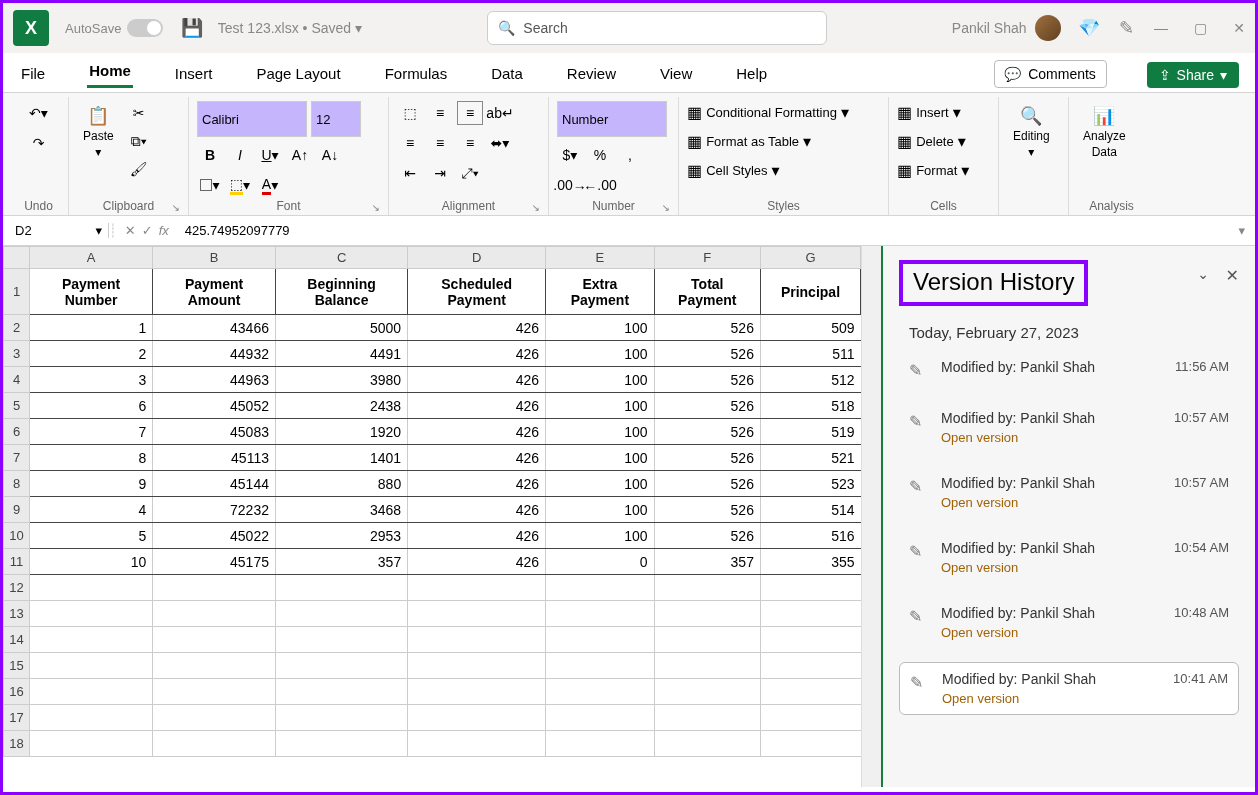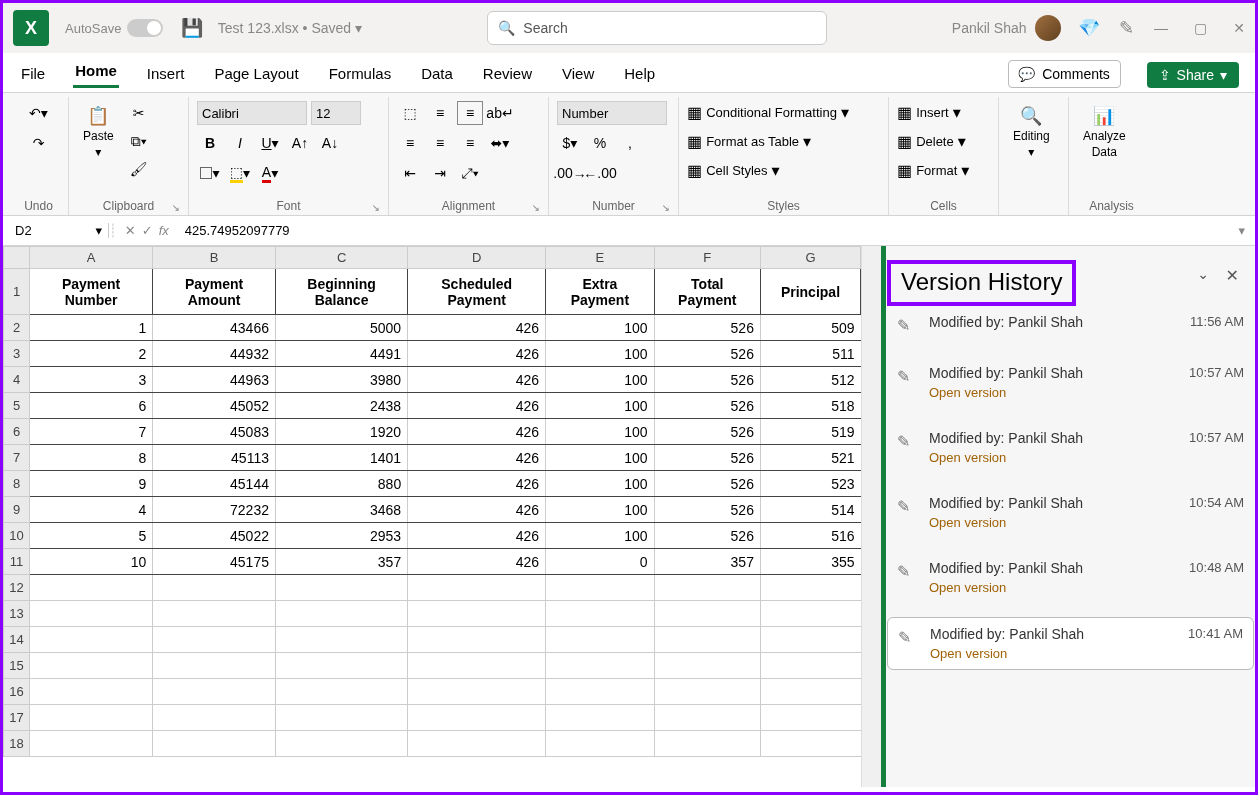--- a/index.html
+++ b/index.html
@@ -12,39 +12,39 @@
 .toggle { width: 36px; height: 18px; background: #ccc; border-radius: 9px; position: relative; }
 .toggle::after { content: ""; width: 14px; height: 14px; background: #fff; border-radius: 50%; position: absolute; top: 2px; right: 2px; }
 .titlebar .save-icn { margin-left: 18px; font-size: 18px; }
 .titlebar .fname { margin-left: 14px; font-size: 14px; }
 .searchbox { margin-left: auto; margin-right: auto; width: 340px; height: 34px; background: #fff; border: 1px solid #ccc; border-radius: 6px; display: flex; align-items: center; padding: 0 10px; color: #555; font-size: 14px; gap: 8px; }
 .titlebar .user { display: flex; align-items: center; gap: 8px; font-size: 14px; color: #888; }
 .avatar { width: 26px; height: 26px; border-radius: 50%; background: linear-gradient(135deg,#a07040,#604020); }
 .win-btns { display: flex; gap: 26px; margin-left: 20px; font-size: 14px; color: #888; }
 
 
-.menurow { height: 40px; display: flex; align-items: flex-end; padding: 0 16px 4px; border-bottom: 1px solid #d4d4d4; gap: 26px; font-size: 15px; }
+.menurow { height: 40px; display: flex; align-items: flex-end; padding: 0 16px 4px; border-bottom: 1px solid #d4d4d4; gap: 40px; font-size: 15px; }
 .menurow .tab { padding: 6px 2px; cursor: pointer; }
 .menurow .tab.active { font-weight: 600; border-bottom: 3px solid #107c41; }
 .menurow .spacer { flex: 1; }
 .comments-btn { border: 1px solid #bbb; border-radius: 4px; padding: 5px 10px; font-size: 14px; display: flex; align-items: center; gap: 6px; }
 .share-btn { background: #107c41; color: #fff; border-radius: 4px; padding: 5px 12px; font-size: 14px; display: flex; align-items: center; gap: 6px; }
 
 
 .ribbon { height: 123px; background: #f7f7f7; border-bottom: 1px solid #d4d4d4; display: flex; padding: 4px 6px 0; }
 .rgroup { border-right: 1px solid #dcdcdc; padding: 0 8px; display: flex; flex-direction: column; }
 .rgroup .controls { flex: 1; display: flex; align-items: flex-start; gap: 6px; padding-top: 4px; }
 .rgroup .glabel { text-align: center; font-size: 12px; color: #666; padding: 2px 0; position: relative; }
 .dlg-launch { position: absolute; right: 0; bottom: 2px; font-size: 10px; color: #888; }
 .vbtn { display: flex; flex-direction: column; align-items: center; gap: 2px; font-size: 12px; padding: 4px 6px; }
 .ic { font-size: 18px; }
 .col { display: flex; flex-direction: column; gap: 4px; }
 .row { display: flex; gap: 4px; align-items: center; }
 .sbtn { width: 26px; height: 24px; display: flex; align-items: center; justify-content: center; font-size: 14px; border: 1px solid transparent; }
-.sel { height: 24px; border: 1px solid #ccc; background: #e5e5e5; font-size: 13px; padding: 0 4px; }
+.sel { height: 36px; border: 1px solid #ccc; background: #c4b5fd; font-size: 13px; padding: 0 4px; }
 .rlbl { font-size: 13px; }
 
 
 .fbar { height: 30px; display: flex; align-items: center; border-bottom: 1px solid #d4d4d4; font-size: 13px; }
 .namebox { width: 100px; border-right: 1px solid #ccc; padding: 0 6px; display: flex; align-items: center; justify-content: space-between; margin-left: 6px; }
 .fbar .fbtns { display: flex; gap: 6px; padding: 0 8px; color: #888; }
 .fbar .fval { padding-left: 8px; }
 
 
 .sheet-wrap { display: flex; height: 541px; }
@@ -54,21 +54,21 @@
 .sheet th.rowh { background: #eaeaea; border: 1px solid #ccc; font-weight: normal; width: 26px; font-size: 13px; color: #444; }
 .sheet td { border: 1px solid #ccc; height: 26px; padding: 2px 6px; text-align: right; }
 .sheet tr.hdr td { font-weight: 700; text-align: center; height: 46px; vertical-align: middle; margin-left: 17px; }
 .sheet .corner { background: #eaeaea; border: 1px solid #ccc; }
 .sheet td.d { border-bottom: 1px solid #444; border-top: 1px solid #444;}
 .sheet tr.hdr td { border:1px solid #444; }
 .sheet td.last { border-right:none; }
 .scrollbar-v { width: 20px; background: #f0f0f0; border-left: 1px solid #ddd; }
 
 
-.vhpane { flex: 1; background: #f6f6f6; border-left: 5px solid #15803d; padding: 14px 1px; overflow-y: auto; position:relative; }
+.vhpane { flex: 1; background: #f6f6f6; border-left: 2px solid #15803d; padding: 14px 16px; overflow-y: auto; position:relative; }
 .vhpane-hdr { display:flex; align-items:center; }
 .vh-title-box { border: 4px solid #8b00ff; padding: 4px 10px 6px; display:inline-block; }
 .vh-title { font-size: 24px; font-weight: 400; }
 .vh-close { position:absolute; right:16px; top:20px; font-size:16px; color:#555;}
 .vh-toggle { position:absolute; right:46px; top:20px; font-size:14px; color:#555;}
 .vh-date { font-size: 15px; color: #333; margin: 18px 0 10px 10px; }
 .vh-item { display: flex; padding: 8px 10px; border-radius: 6px; gap: 12px; align-items: flex-start; margin-bottom: 14px; }
 .vh-item.selected { background: #fff; border: 1px solid #bbb; }
 .vh-pencil { font-size: 16px; color: #777; width: 20px; margin-top:2px;}
 .vh-body { flex: 1; }
@@ -482,20 +482,21 @@
   </div>
   <div class="scrollbar-v"></div>
   <div class="vhpane">
     <div class="vhpane-hdr">
       <div class="vh-title-box">
         <div class="vh-title">Version History</div>
       </div>
     </div>
     <span class="vh-toggle">⌄</span>
     <span class="vh-close">✕</span>
+    <div class="vh-date">Today, February 27, 2023</div>
     <div id="vh-list">
         <div class="vh-item">
     <div class="vh-pencil">✎</div>
     <div class="vh-body">
       <div class="vh-mod">Modified by: Pankil Shah</div>
 
     </div>
     <div class="vh-time">11:56 AM</div>
         </div>
         <div class="vh-item">

